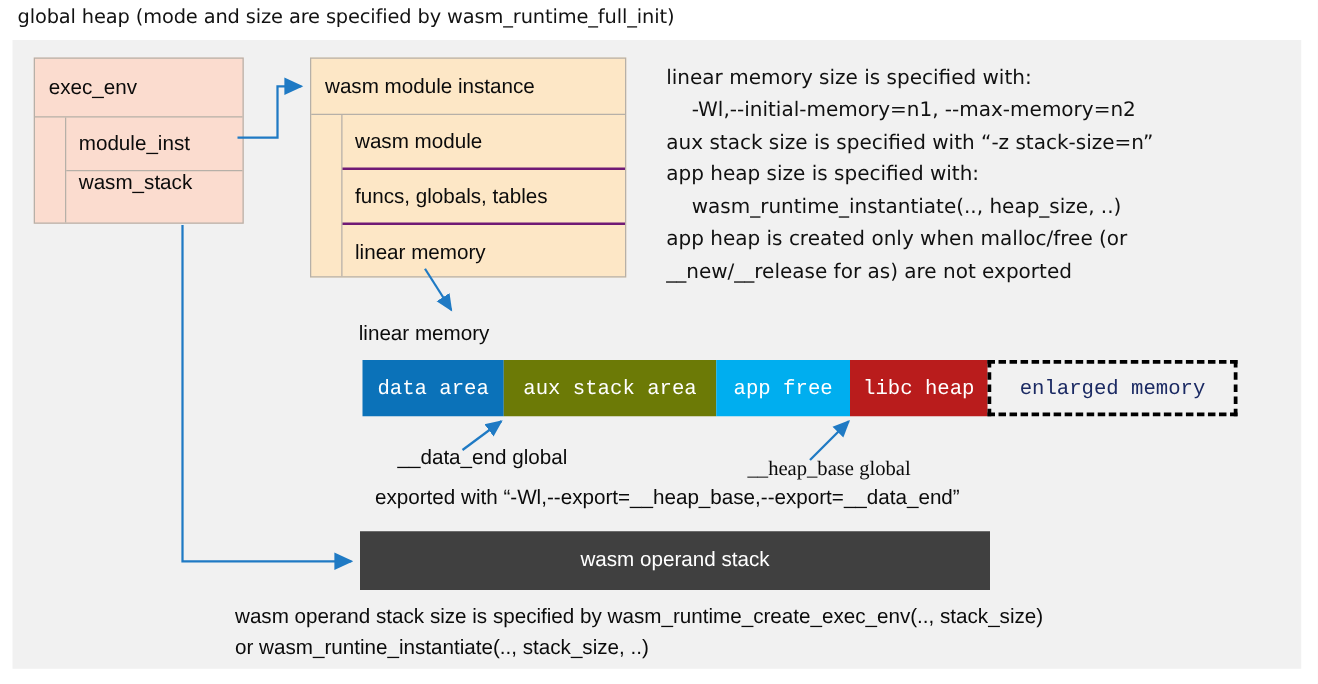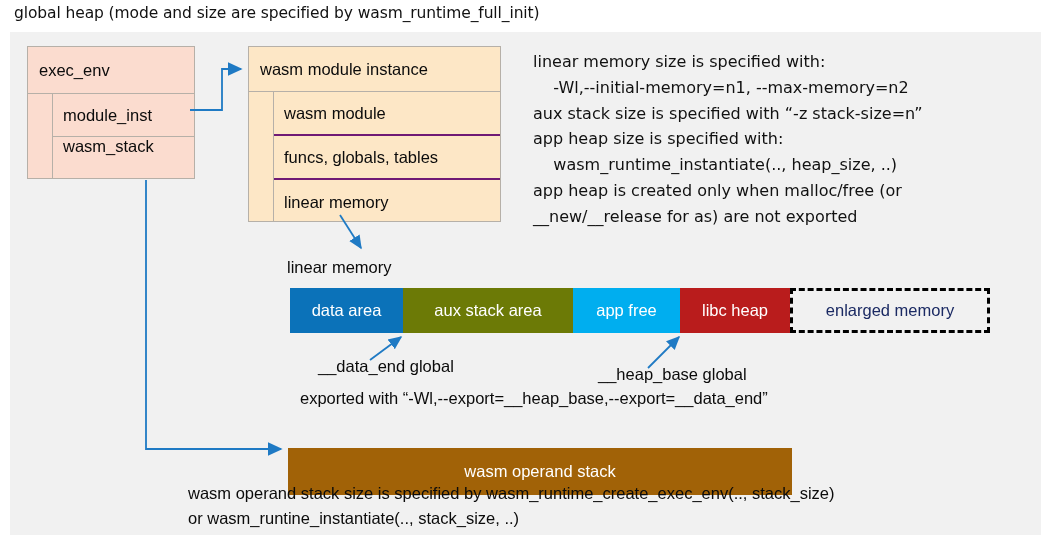--- a/index.html
+++ b/index.html
@@ -130,38 +130,38 @@
     display: flex;
     align-items: stretch;
   }
   .seg {
     display: flex;
     align-items: center;
     justify-content: center;
     color: #ffffff;
     font-size: 16.5px;
     white-space: nowrap;
-    font-family: Liberation Sans, sans-serif;
+    font-family: Liberation Mono, monospace;
   }
   .seg.dashed {
     background: transparent;
     color: #1b2a63;
     border: 3px dashed #000000;
   }
 
   
   #ann-data-end {
     left: 318px; top: 357px;
     font-size: 16.5px; color: #0b0b0b;
     font-family: "Liberation Sans", sans-serif;
   }
   #ann-heap-base {
     left: 598px; top: 365px;
     font-size: 16.5px; color: #0b0b0b;
-    font-family: Liberation Sans, sans-serif;
+    font-family: Liberation Serif, serif;
   }
   #ann-exported {
     left: 300px; top: 389px;
     font-size: 16.5px; color: #0b0b0b;
     white-space: nowrap;
     font-family: "Liberation Sans", sans-serif;
   }
 
   
   #operand-stack {
@@ -241,21 +241,21 @@
       <div class="seg" style="width: 170px; background: rgb(108, 122, 6); color: rgb(255, 255, 255);">aux stack area</div>
       <div class="seg" style="width: 107px; background: rgb(0, 174, 239); color: rgb(255, 255, 255);">app free</div>
       <div class="seg" style="width: 110px; background: #b91c1c; color: rgb(255, 255, 255);">libc heap</div>
       <div class="seg dashed" style="width: 200px; color: rgb(27, 42, 99);">enlarged memory</div>
     </div>
 
   <div class="abs" id="ann-data-end">__data_end global</div>
   <div class="abs" id="ann-heap-base">__heap_base global</div>
   <div class="abs" id="ann-exported">exported with “-Wl,--export=__heap_base,--export=__data_end”</div>
 
-  <div class="abs" id="operand-stack" style="background: #a16207; margin-top: 23px;">
+  <div class="abs" id="operand-stack" style="background: #404040;">
     <span class="row-label">wasm operand stack</span>
   </div>
   <div class="abs" id="stack-note">wasm operand stack size is specified by wasm_runtime_create_exec_env(.., stack_size)
 or wasm_runtine_instantiate(.., stack_size, ..)</div>
 
   <svg class="abs" id="connectors">
     <defs>
       <marker id="ah" markerWidth="9" markerHeight="9" refX="7.5" refY="4.5" orient="auto">
         <path d="M0,0.6 L8.4,4.5 L0,8.4 z" fill="#1f7ac4"></path>
       </marker>

